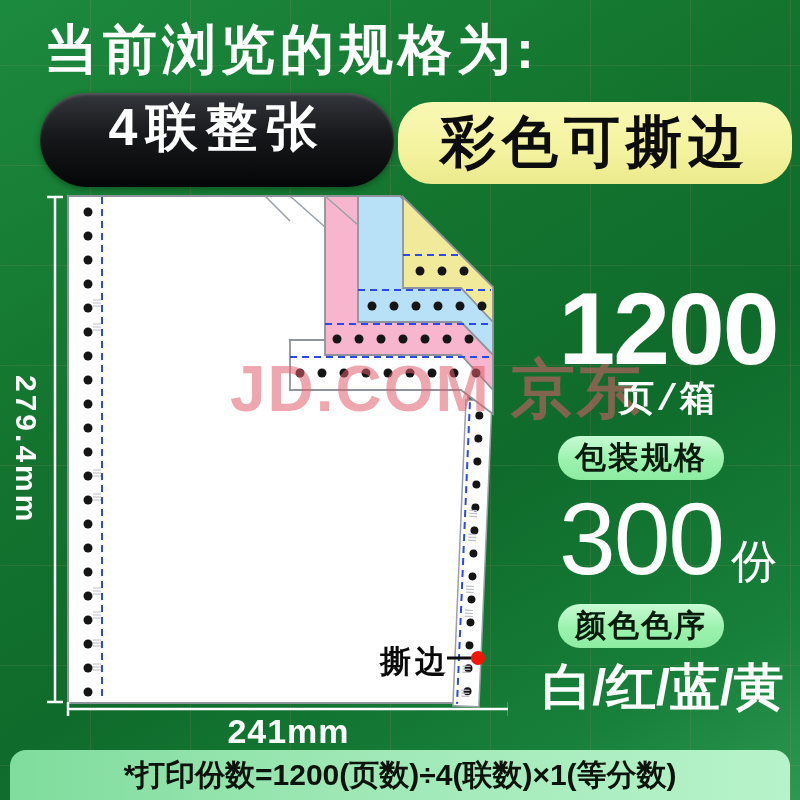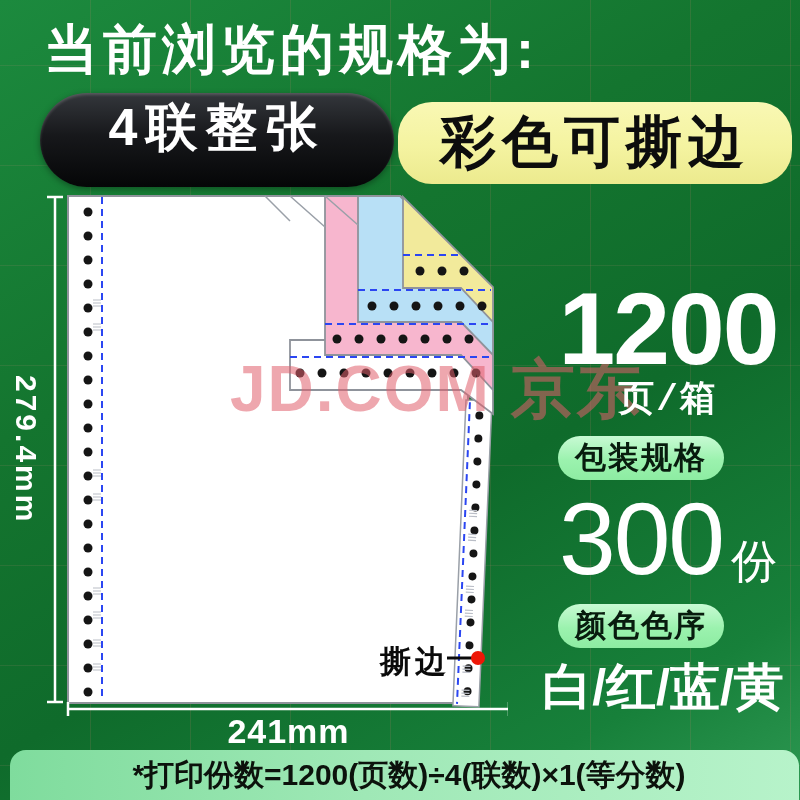--- a/index.html
+++ b/index.html
@@ -71,21 +71,21 @@
     display:flex;align-items:flex-end;justify-content:center;color:#fff;font-weight:normal;
   }
   .v2row .num{font-size:102px;line-height:1;letter-spacing:-2px;}
   .v2row .unit{font-size:46px;line-height:1;margin-left:8px;padding-bottom:6px;}
   .v3{top:662px;font-size:50px;letter-spacing:0px;left:528px;width:270px;}
   .footnote-bar{
     position:absolute;left:10px;top:750px;width:780px;height:50px;
     border-radius:16px 16px 0 0;
     background:linear-gradient(90deg,#7fdc9d 0%,#9fe8b6 45%,#b7f3ca 100%);
     display:flex;align-items:center;justify-content:center;
-    color:#0c120c;font-size:30px;font-weight:bold;letter-spacing:0px;white-space:nowrap;padding-left:9px;
+    color:#0c120c;font-size:30px;font-weight:bold;letter-spacing:0px;white-space:nowrap;
   }
 </style>
 </head>
 <body>
 
 <div class="stage">
   <div class="grid-overlay"></div>
 
   <div class="page-title">当前浏览的规格为:</div>
 

